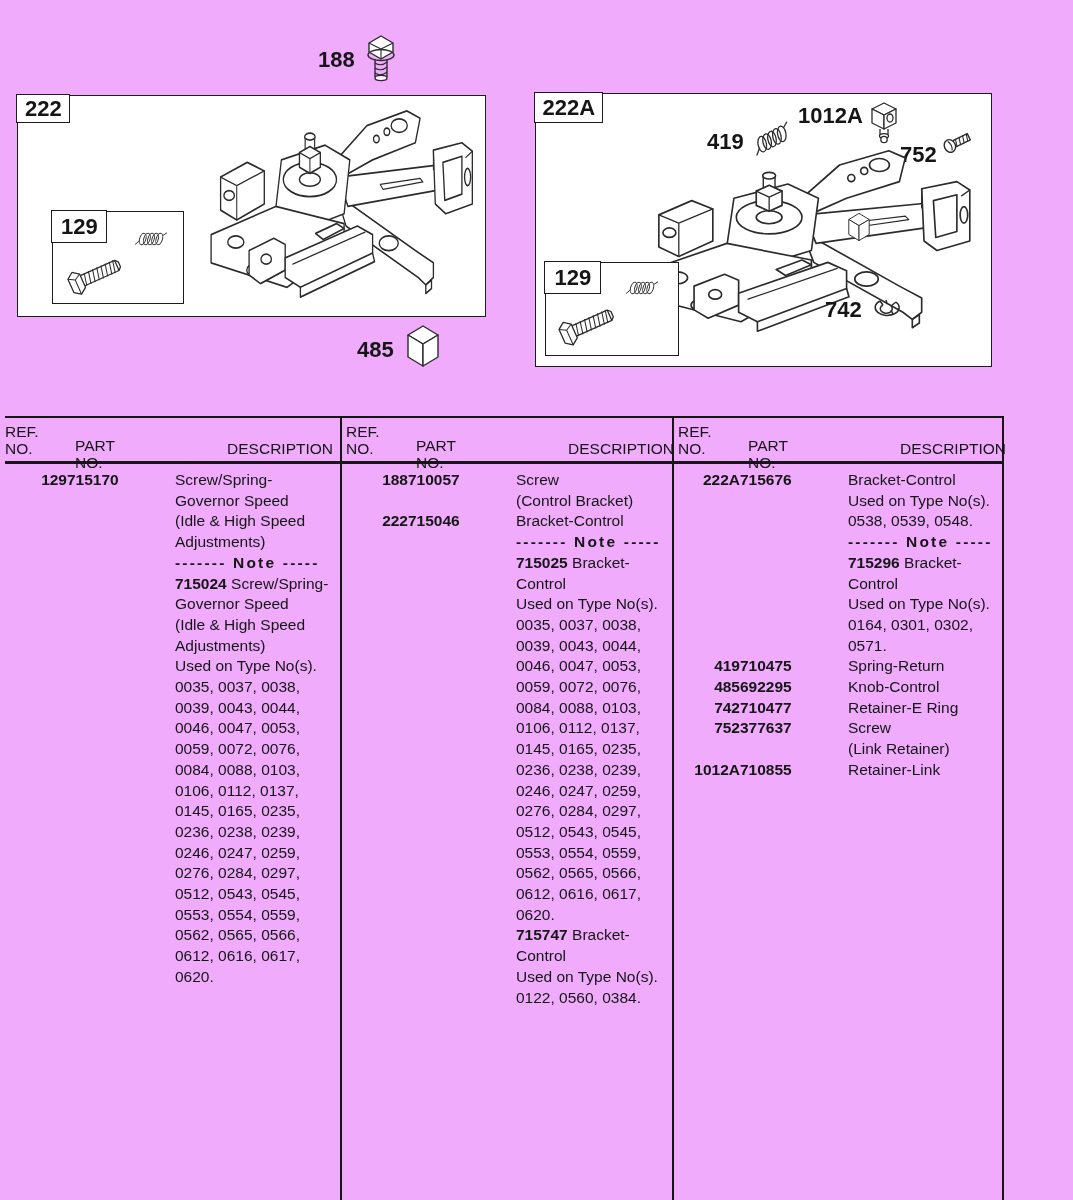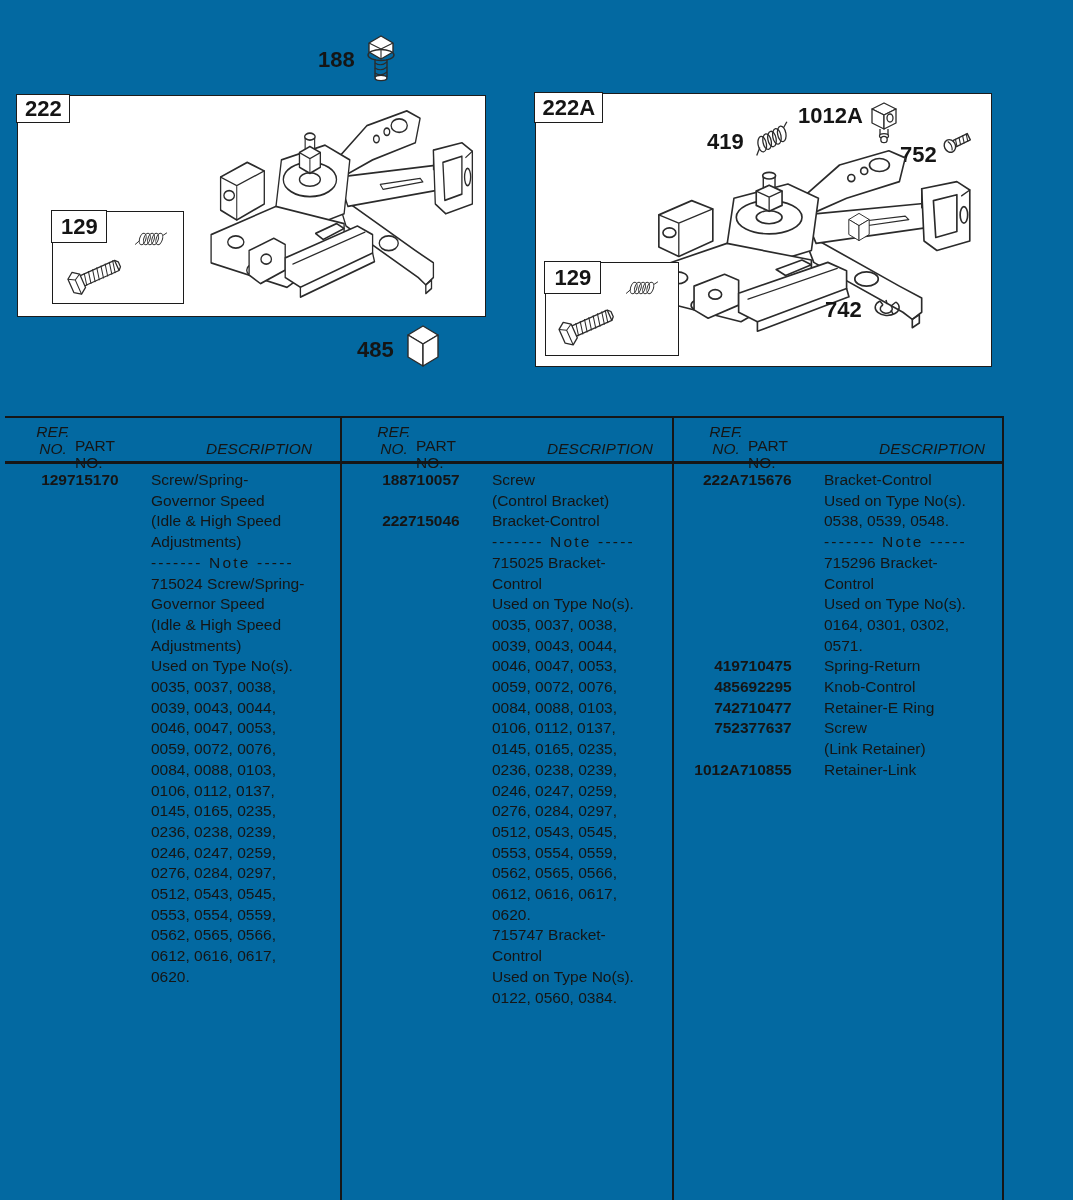--- a/index.html
+++ b/index.html
@@ -1,38 +1,38 @@
 <!DOCTYPE html>
 <html><head>
 <meta charset="utf-8">
 <style>
   html,body{margin:0;padding:0;background:#fff;}
-  .page{position:relative;width:1073px;height:1200px;background:#0369a1;overflow:hidden;
+  .page{position:relative;width:1073px;height:1200px;background:#f0abfc;overflow:hidden;
         font-family:"Liberation Sans", sans-serif;color:#151515;}
   
   .callout{position:absolute;font-weight:bold;font-size:22px;line-height:22px;white-space:nowrap;}
   .pbox{position:absolute;border:1.6px solid #1c1c1c;background:#fff;}
   .pbox-label{position:absolute;left:-1.6px;top:-1.6px;border:1.6px solid #1c1c1c;background:#fff;
               font-weight:bold;font-size:22px;display:flex;align-items:center;justify-content:center;}
   .icon{position:absolute;}
   
   .rule{position:absolute;background:#161616;}
   .vline{position:absolute;width:1.7px;background:#161616;}
   .col-header{position:absolute;width:332px;height:44px;font-size:15.5px;line-height:16.5px;}
-  .col-header .h-ref{position:absolute;left:6px;top:3px;width:84px;text-align:center;font-style:italic;}
+  .col-header .h-ref{position:absolute;left:0;top:3px;width:84px;}
   .col-header .h-part{position:absolute;left:70px;top:17px;width:84px;text-align:left;}
-  .col-header .h-desc{position:absolute;left:168px;top:19.5px;width:172px;text-align:center;font-style:italic;}
+  .col-header .h-desc{position:absolute;left:156px;top:19.5px;width:172px;text-align:right;}
   .col{position:absolute;width:332px;}
   .entry{display:flex;align-items:flex-start;}
   .cell{font-size:15.5px;line-height:20.7px;font-weight:bold;white-space:nowrap;}
   .cell.ref{width:62px;text-align:right;}
   .cell.part{width:80px;}
-  .desc{margin-left:4px;flex:1;}
+  .desc{margin-left:28px;flex:1;}
   .line{font-size:15.5px;line-height:20.7px;white-space:nowrap;}
-  .line b{font-weight:normal;}
+  .line b{font-weight:bold;}
   .line.note-line{letter-spacing:2.2px;font-weight:bold;}
   svg.art{position:absolute;}
 </style>
 </head>
 <body>
 
 <svg width="0" height="0" style="position:absolute" aria-hidden="true">
   <defs>
     <g id="sym-bracket" fill="#fff" stroke="#2b2b2b" stroke-width="1.4" stroke-linejoin="round" stroke-linecap="round">
 

